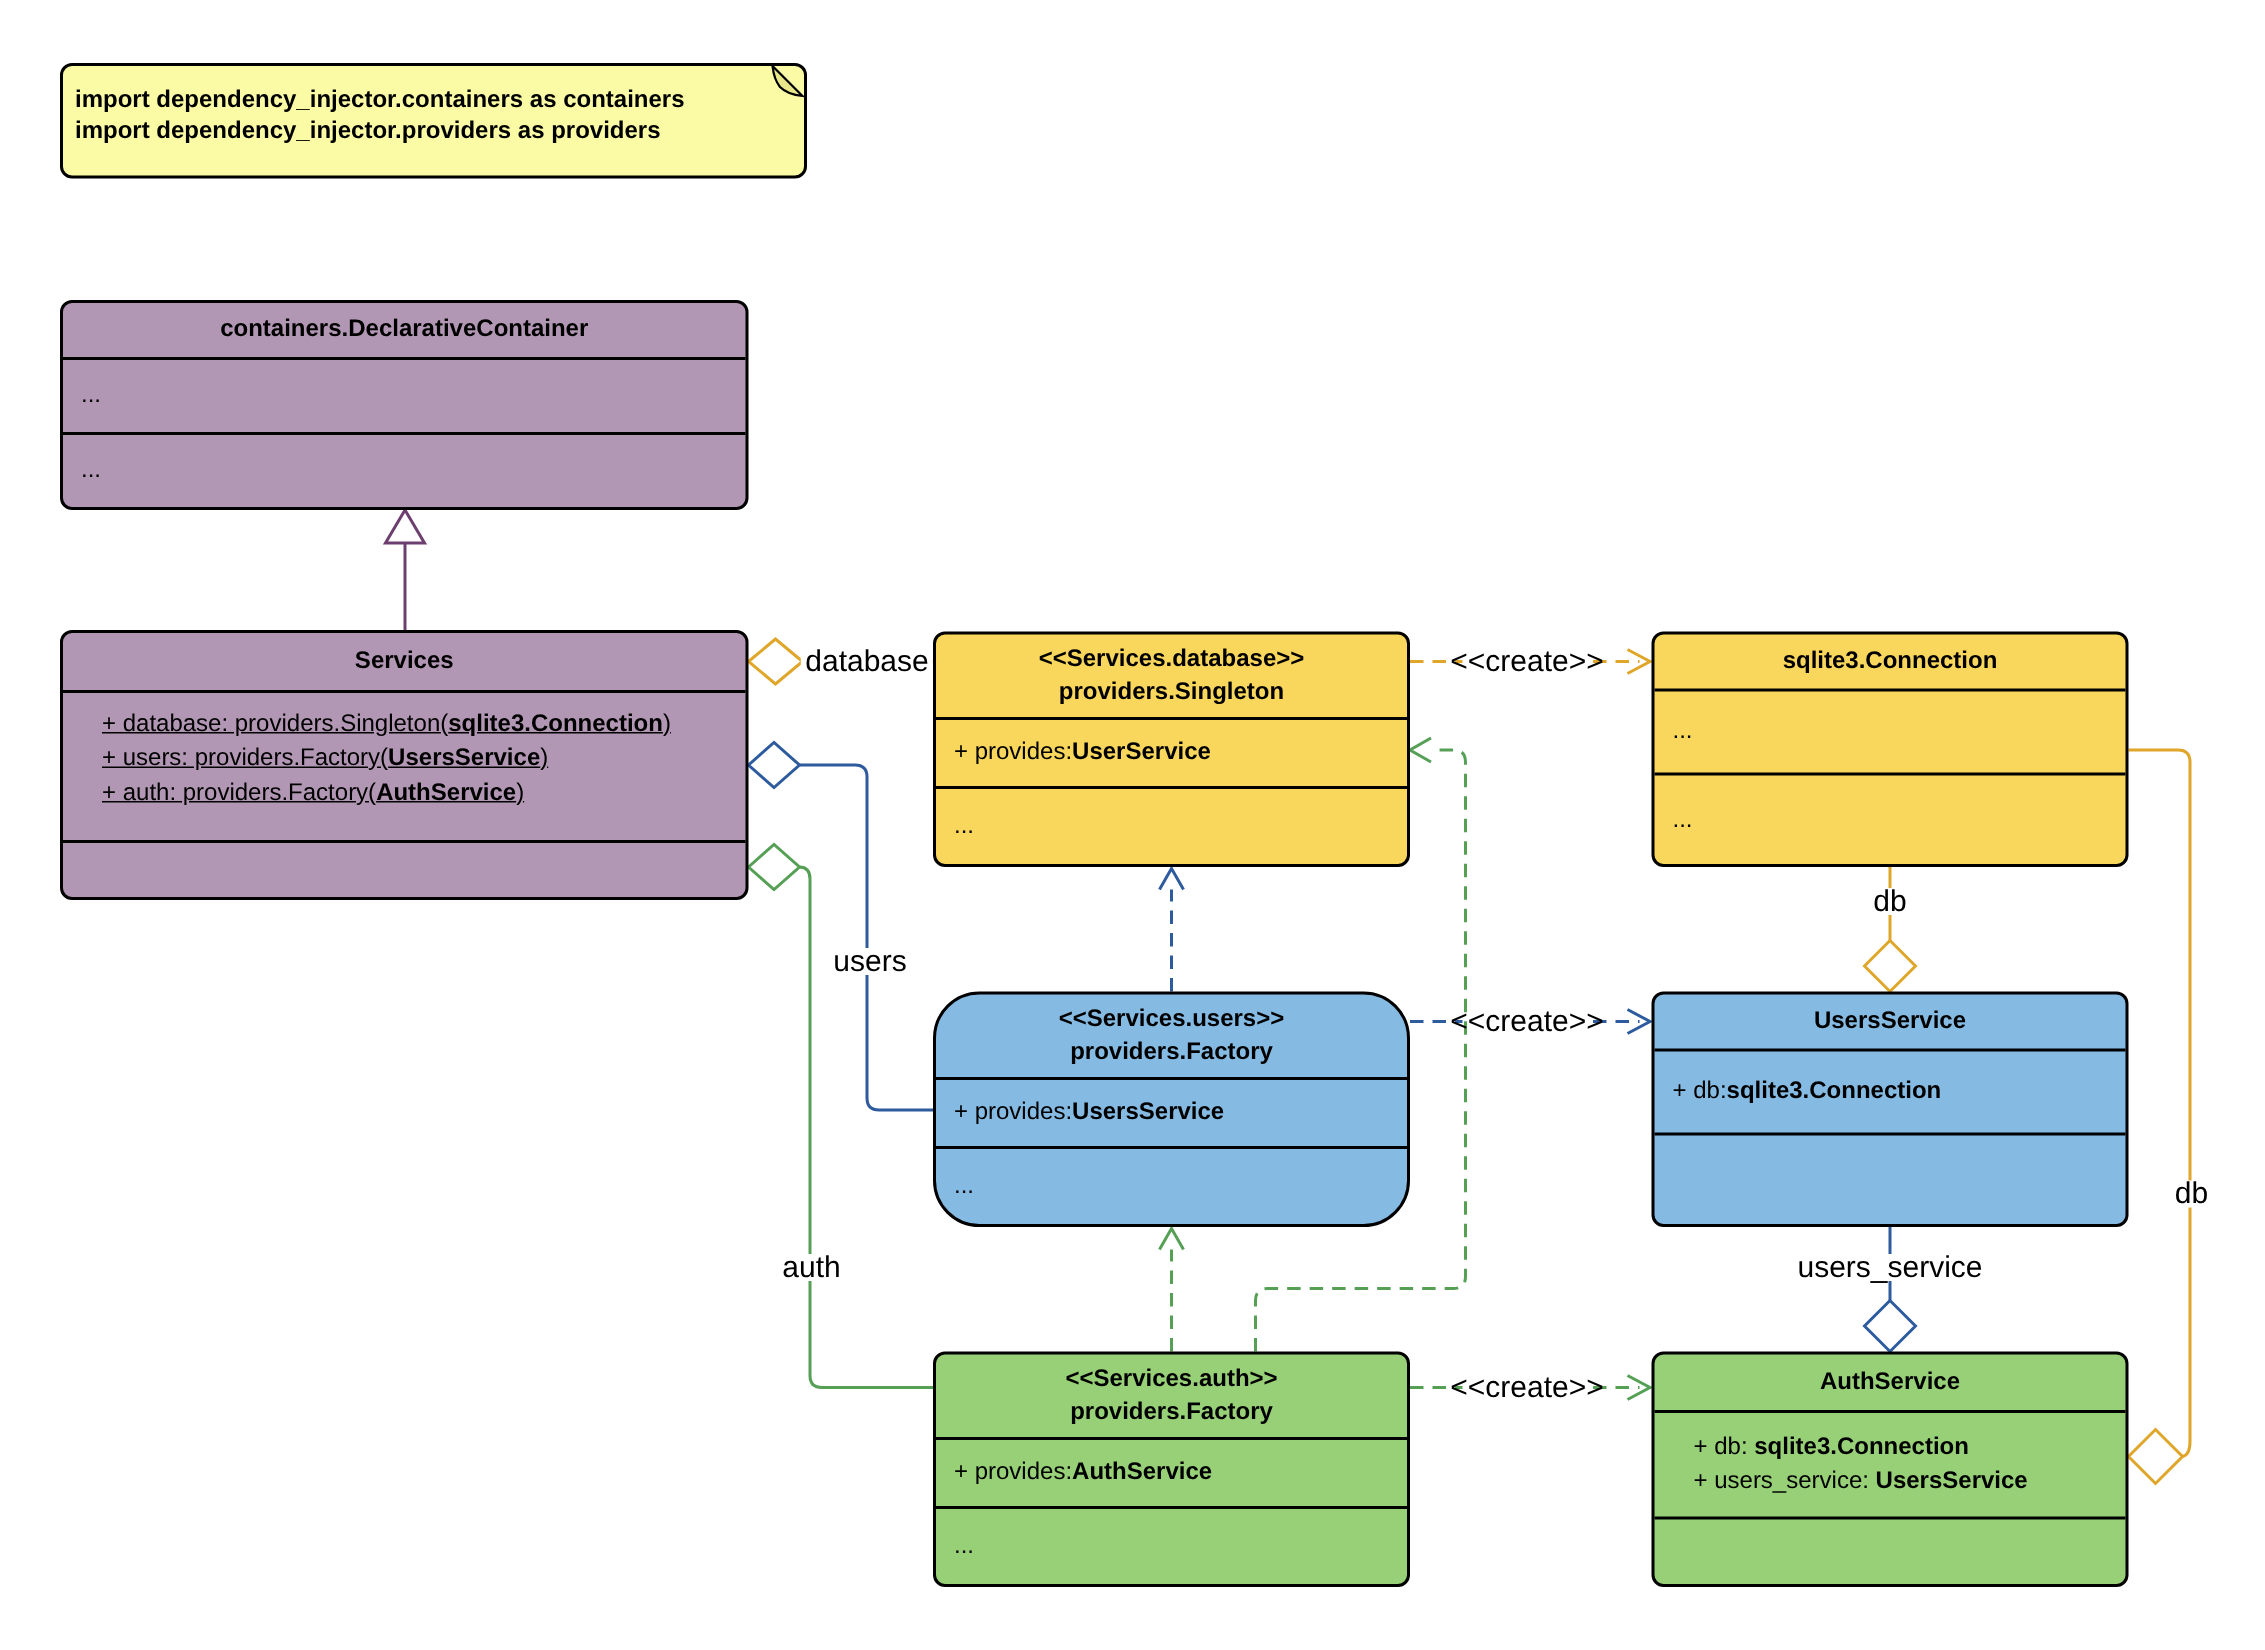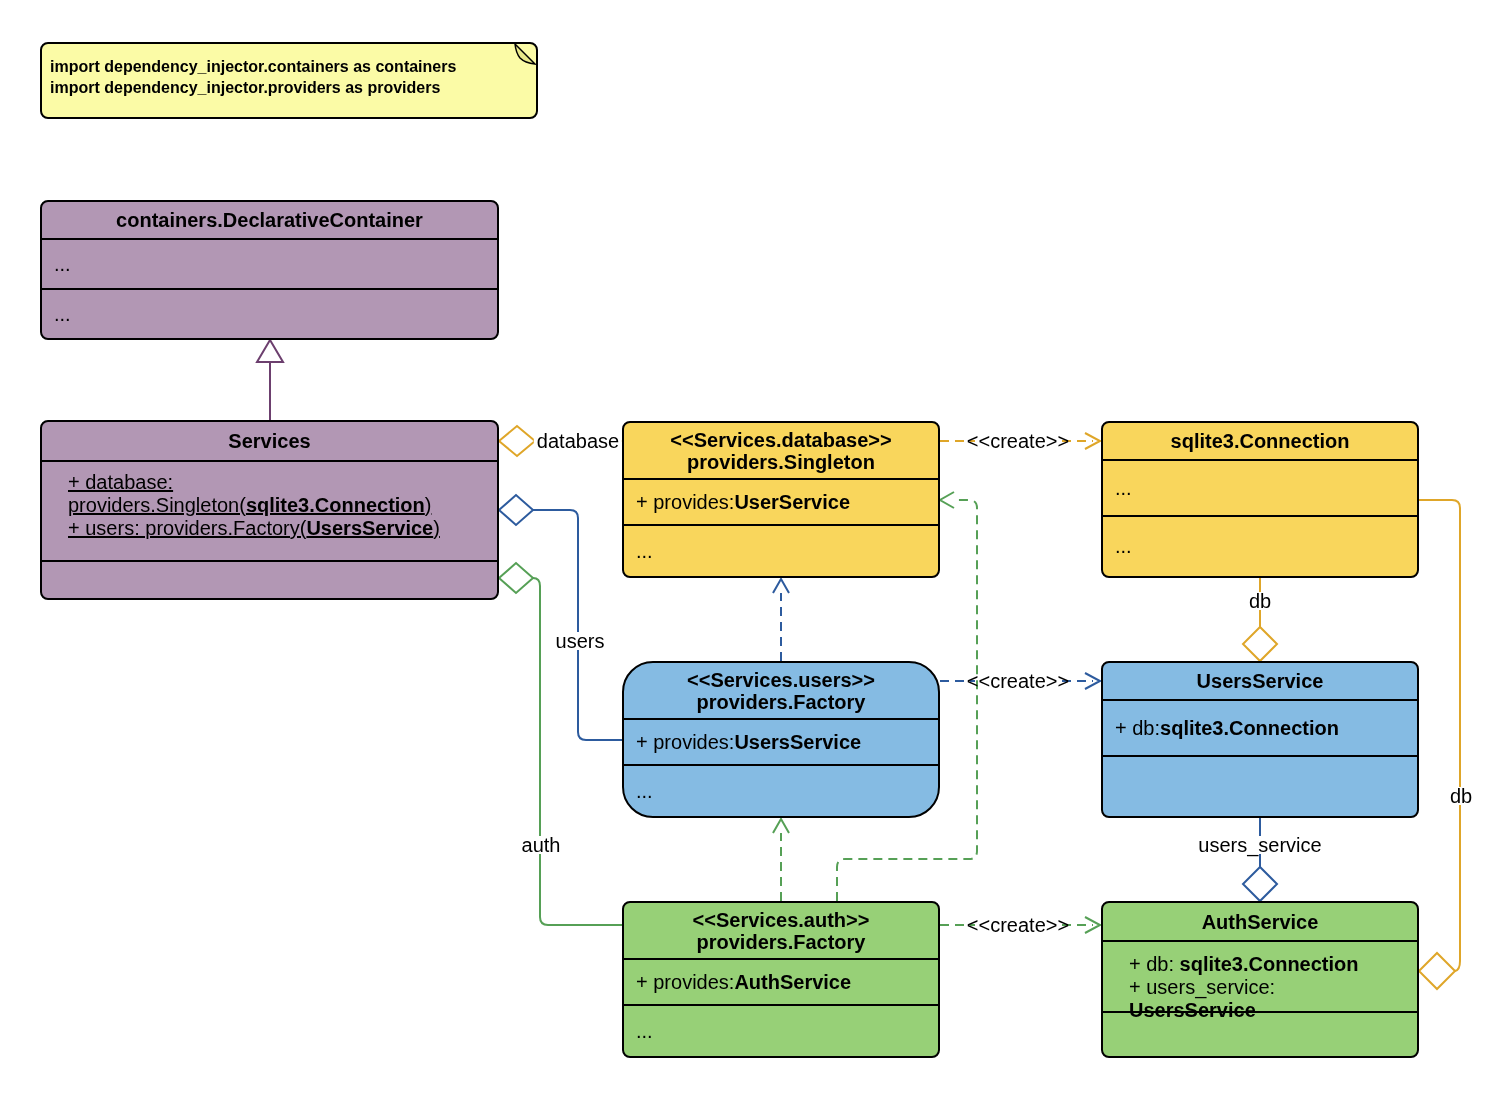--- a/index.html
+++ b/index.html
@@ -13,21 +13,21 @@
   .b{stroke:var(--line-blue,#2D5B9E);}
   .g{stroke:var(--line-green,#56A056);}
   .p{stroke:var(--line-purple,#6C3F6E);}
   .dash{stroke-dasharray:9 6;}
   .diamond{fill:#fff;stroke-width:2px;}
   .tri{fill:#fff;stroke-width:2px;}
 
   .uml-class{
     position:absolute;z-index:2;box-sizing:border-box;
     border:2px solid var(--border,#000);border-radius:8px;
-    display:flex;flex-direction:column;font-size:20px;
+    display:flex;flex-direction:column;font-size:16px;
   }
   .fill-purple{background:var(--purple-fill,#B297B4);}
   .fill-yellow{background:var(--yellow-fill,#F9D65C);}
   .fill-blue{background:var(--blue-fill,#85BBE3);}
   .fill-green{background:var(--green-fill,#97D077);}
   .title{
     display:flex;flex-direction:column;align-items:center;justify-content:center;
     font-weight:bold;text-align:center;line-height:22px;flex:0 0 auto;
   }
   .compartment{border-top:2px solid var(--border,#000);flex:0 0 auto;box-sizing:border-box;}
@@ -138,20 +138,21 @@
     <div class="title" style="height:36px;">containers.DeclarativeContainer</div>
     <div class="compartment cell-center" style="height:50px;">...</div>
     <div class="compartment cell-center last">...</div>
   </div>
 
   <div class="uml-class fill-purple" style="left:40px;top:420px;width:459px;height:180px;">
     <div class="title" style="height:38px;">Services</div>
     <div class="compartment attrs" style="height:100px;">
       <div class="attr-underline"><span>+ database: providers.Singleton(</span><b>sqlite3.Connection</b><span>)</span></div>
       <div class="attr-underline"><span>+ users: providers.Factory(</span><b>UsersService</b><span>)</span></div>
+      <div class="attr-underline"><span>+ auth: providers.Factory(</span><b>AuthService</b><span>)</span></div>
     </div>
     <div class="compartment last"></div>
   </div>
 
   <div class="uml-class fill-yellow" style="left:622px;top:421px;width:318px;height:157px;">
     <div class="title" style="height:55px;">
       <div>&lt;&lt;Services.database&gt;&gt;</div>
       <div>providers.Singleton</div>
     </div>
     <div class="compartment cell-center" style="height:46px;">

